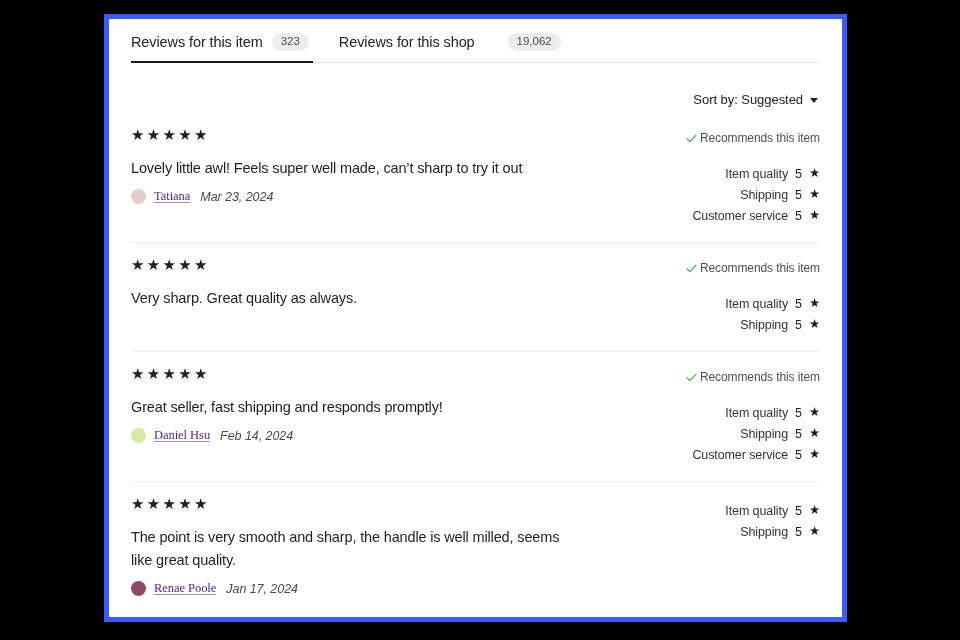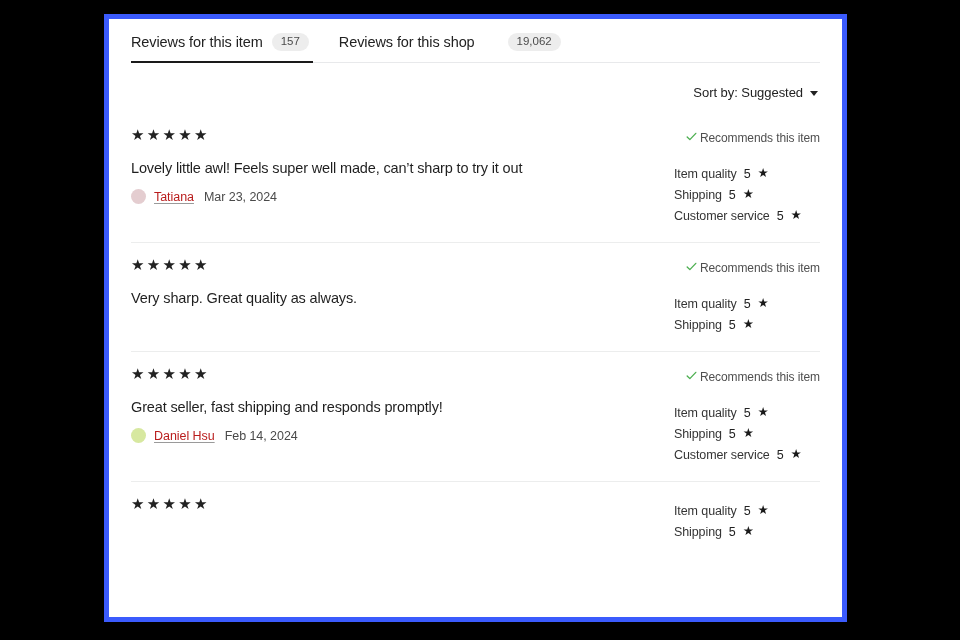--- a/index.html
+++ b/index.html
@@ -99,21 +99,21 @@
     bottom: 0;
     height: 2px;
     background: #1a1a1a;
     z-index: 2;
   }
 
   
   .sortrow {
     display: flex;
     justify-content: flex-end;
-    align-items: flex-start;
+    align-items: flex-end;
     padding: 22px 2px 0 0;
     height: 44px;
   }
 
   .sort-control {
     display: flex;
     align-items: center;
     gap: 7px;
     cursor: pointer;
     font-size: 13px;
@@ -183,59 +183,62 @@
   .avatar {
     width: 15px;
     height: 15px;
     border-radius: 50%;
     flex: 0 0 auto;
     overflow: hidden;
   }
 
   .rv-author {
     font-size: 12.5px;
-    color: #b91c1c;
+    color: #4c1d95;
     text-decoration: underline;
     text-decoration-color: #9a9a9a;
     text-underline-offset: 2px;
     cursor: pointer;
     letter-spacing: -0.05px;
+    font-family: Liberation Serif, serif;
   }
 
   .rv-date {
     font-size: 12.5px;
     color: #4a4a4a;
     letter-spacing: -0.05px;
     margin-left: 2px;
+    font-style: italic;
   }
 
   
   .recommends {
     display: flex;
-    align-items: flex-start;
+    align-items: center;
     justify-content: flex-end;
     gap: 3px;
     font-size: 12px;
     color: #4f4f4f;
     letter-spacing: -0.1px;
     margin-bottom: 18px;
     white-space: nowrap;
   }
 
   .check-icon {
     display: inline-block;
     width: 11px;
     height: 11px;
     flex: 0 0 auto;
   }
 
   
   .rating-line {
     display: flex;
     align-items: center;
+    justify-content: flex-end;
     gap: 7px;
     font-size: 12.5px;
     color: #333333;
     letter-spacing: -0.1px;
     height: 21px;
     white-space: nowrap;
   }
 
   .rating-label { color: #343434; }
   .rating-val { color: #222222; }
@@ -244,21 +247,21 @@
 </head>
 <body>
 
 <div id="viewport">
   <div class="frame">
     <div class="panel">
 
       <div class="tabbar" id="tabbar">
           <div class="tab active">
             <span class="tab-label">Reviews for this item</span>
-            <span class="tab-badge">157</span>
+            <span class="tab-badge">323</span>
           </div>
           <div class="tab">
             <span class="tab-label">Reviews for this shop</span>
             <span class="tab-badge">19,062</span>
           </div>
         </div>
 
       <div class="sortrow">
         <div class="sort-control">
           <span>Sort by: Suggested</span>
@@ -355,20 +358,26 @@
               <div class="rating-line">
                 <span class="rating-label">Customer service</span>
                 <span class="rating-val">5</span>
                 <span class="rating-star">★</span>
               </div>
             </div>
           </div>
           <div class="review last">
             <div class="rv-left">
               <div class="stars">★★★★★</div>
+              <div class="rv-text">The point is very smooth and sharp, the handle is well milled, seems like great quality.</div>
+              <div class="rv-meta">
+                <span class="avatar" style="background: rgb(138, 74, 106);"></span>
+                <span class="rv-author">Renae Poole</span>
+                <span class="rv-date">Jan 17, 2024</span>
+              </div>
             </div>
             <div class="rv-right">
               <div class="rating-line">
                 <span class="rating-label">Item quality</span>
                 <span class="rating-val">5</span>
                 <span class="rating-star">★</span>
               </div>
               <div class="rating-line">
                 <span class="rating-label">Shipping</span>
                 <span class="rating-val">5</span>

